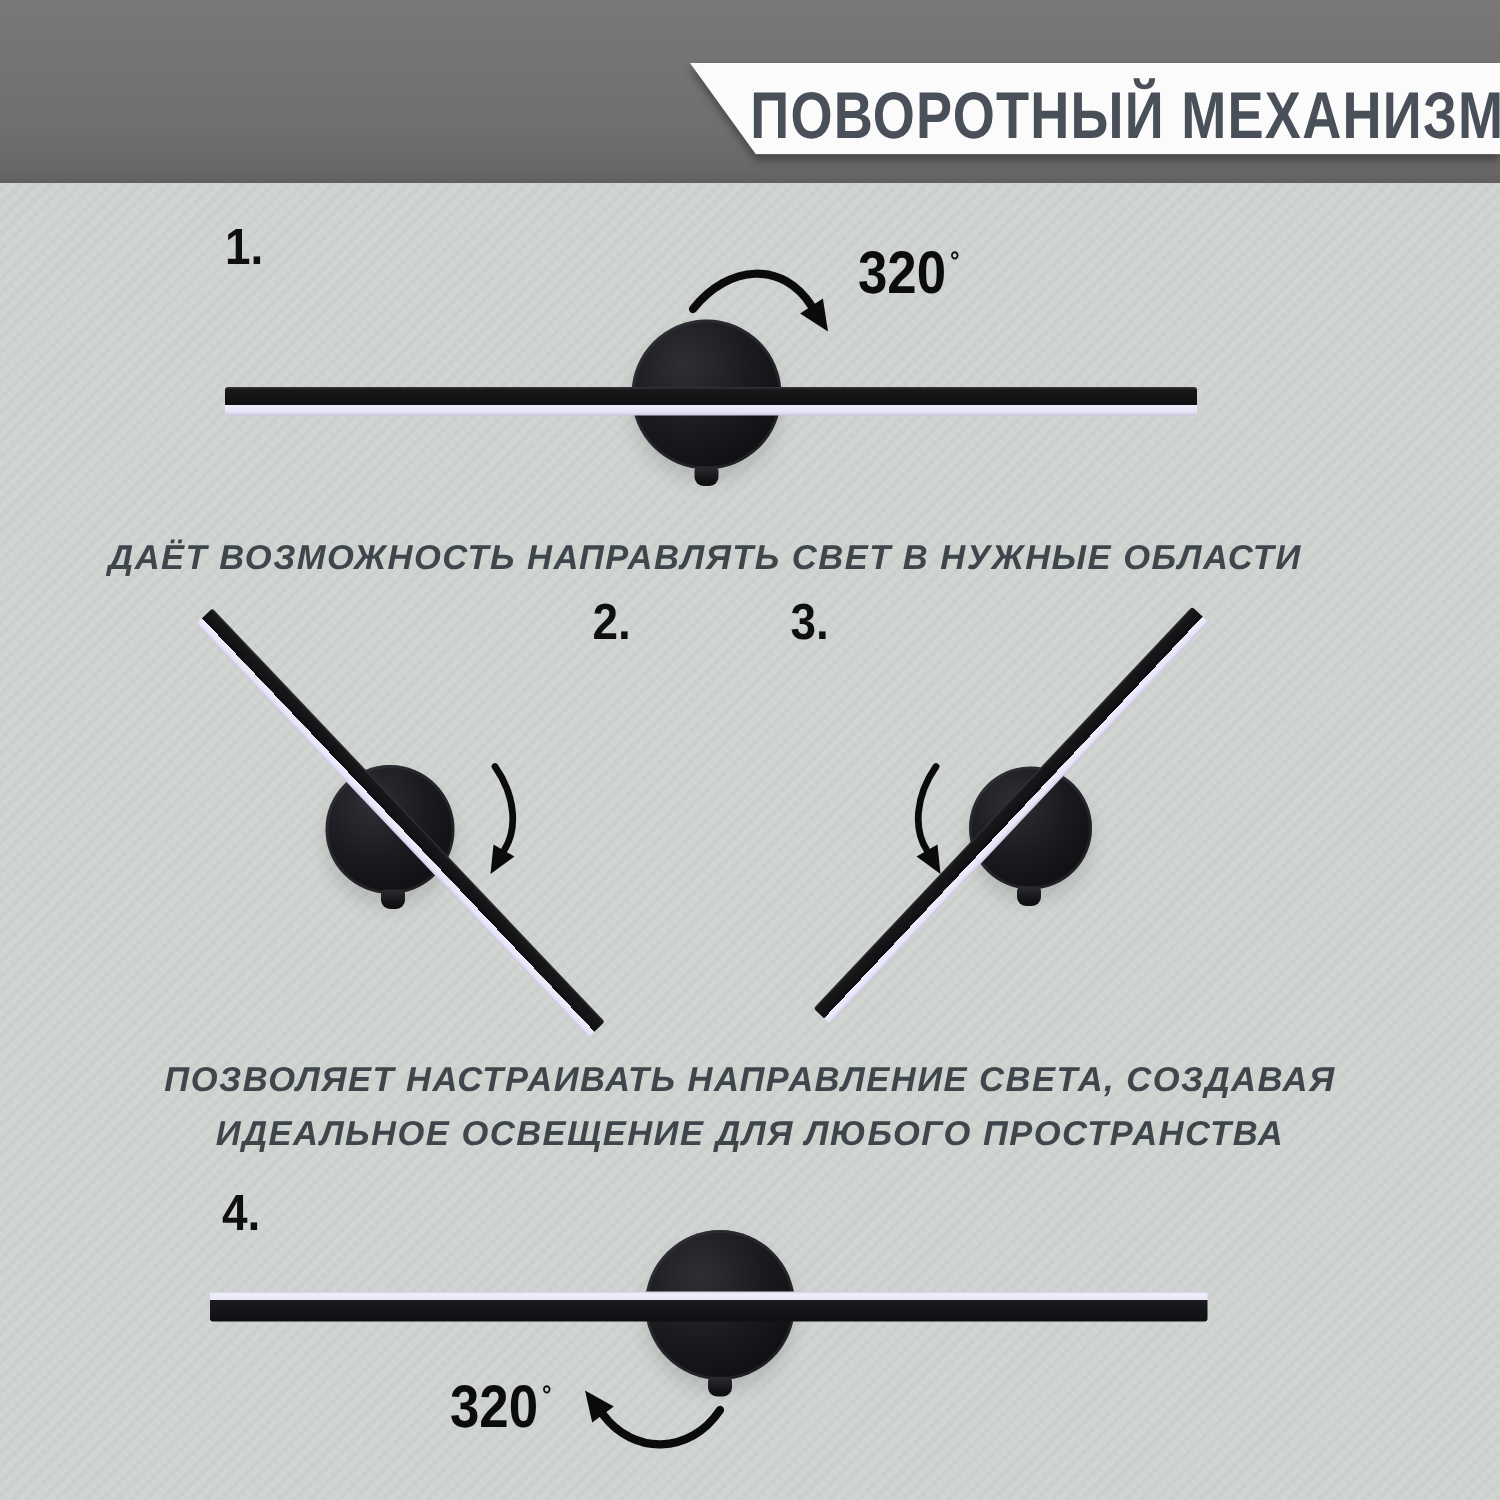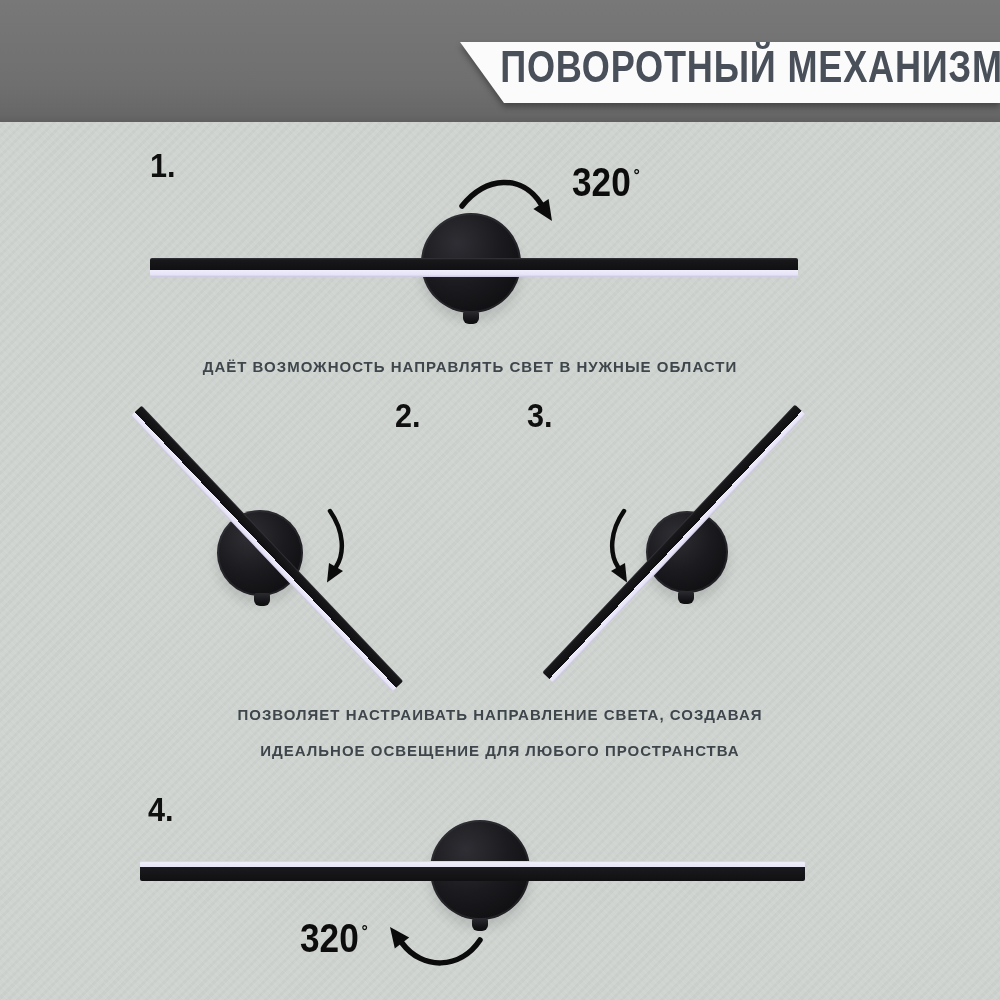--- a/index.html
+++ b/index.html
@@ -21,38 +21,38 @@
     background: linear-gradient(180deg, #787878 0%, #6f6f6f 70%, #676767 94%, #5f5f5f 100%);
   }
   .banner-wrap {
     position: absolute; left: 460px; top: 42px; width: 540px; height: 61px;
     filter: drop-shadow(0 4px 3px rgba(0,0,0,0.35));
   }
   .banner {
     width: 100%; height: 100%;
     background: #fbfbfb;
     clip-path: polygon(0 0, 100% 0, 100% 100%, 44px 100%);
-    display: flex; align-items: flex-start; justify-content: center;
+    display: flex; align-items: flex-end; justify-content: center;
     padding-left: 44px; box-sizing: border-box;
   }
   .banner-text {
     font-size: 44px; font-weight: bold; color: #49505a;
     letter-spacing: 1px; white-space: nowrap;
     transform: scaleX(0.82); transform-origin: center;
   }
 
   
   .step-num {
     position: absolute; font-size: 34px; font-weight: bold; color: #0f0f0f;
     transform: scaleX(0.9); transform-origin: left top; z-index: 5;
   }
   .caption {
     position: absolute; text-align: center;
-    font-size: 15px; font-weight: bold; color: #3e464b;
-    letter-spacing: 1px; white-space: nowrap; z-index: 5;
+    font-size: 23px; font-weight: bold; color: #3e464b;
+    letter-spacing: 1px; white-space: nowrap; z-index: 5; font-style: italic;
   }
   .deg {
     position: absolute; font-size: 40px; font-weight: bold; color: #0c0c0c;
     transform: scaleX(0.88); transform-origin: left top;
     white-space: nowrap; z-index: 5;
   }
   .deg-sym { font-size: 0.45em; vertical-align: 0.85em; margin-left: 3px; }
 
   
   .base {

